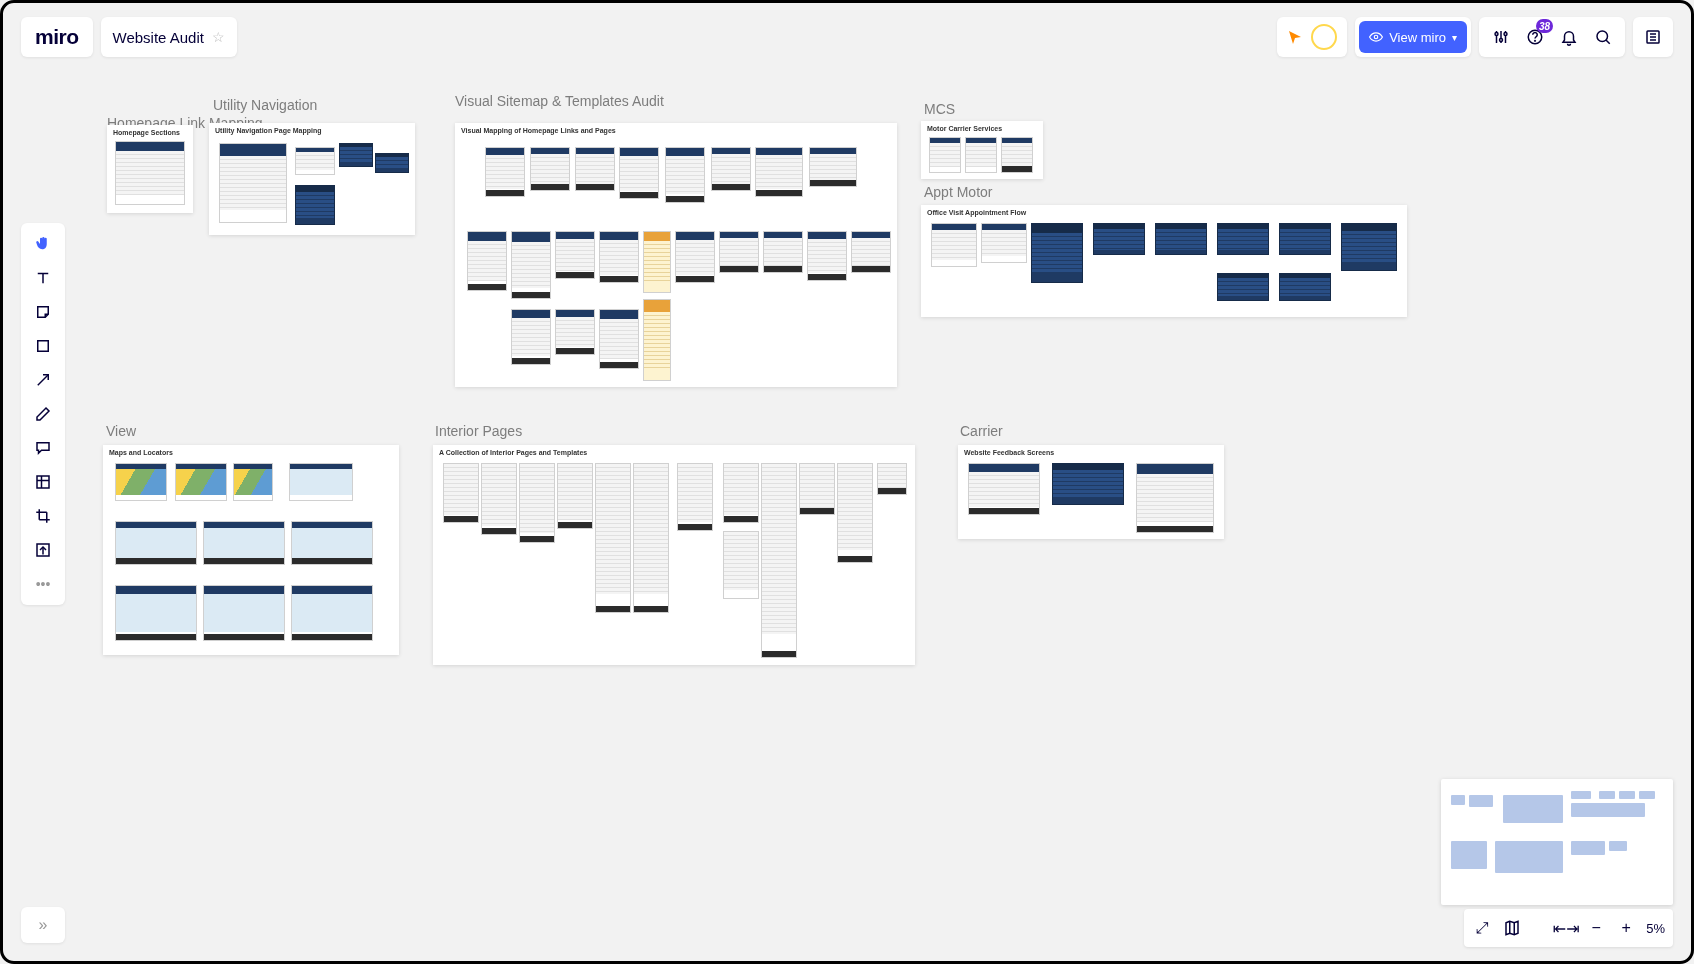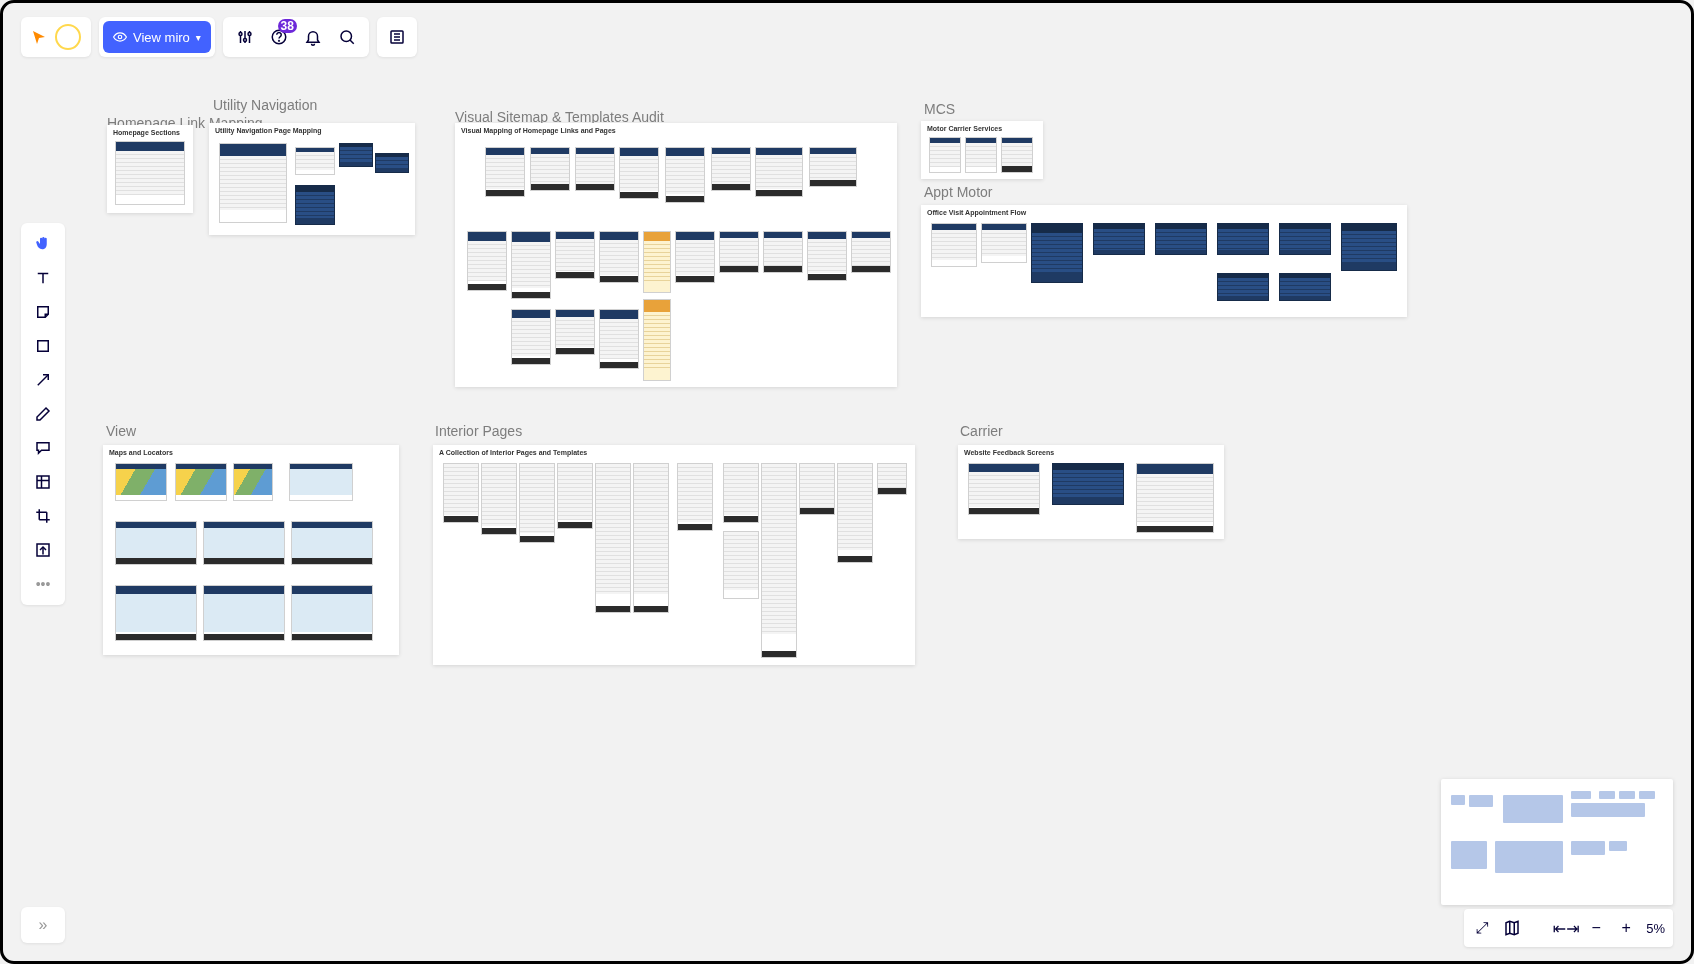--- a/index.html
+++ b/index.html
@@ -16,21 +16,21 @@
   .star { color: #bbb; font-size: 14px; }
 
   .collab-pill, .ctrl-pill, .hide-pill { background: #fff; border-radius: 6px; box-shadow: 0 1px 3px rgba(0,0,0,0.08); height: 40px; display: flex; align-items: center; }
   .collab-pill { padding: 0 10px; gap: 8px; }
   .cursor-ico { display:flex; }
   .avatar { width: 26px; height: 26px; border-radius: 50%; border: 2px solid #ffd84d; background: #fff; }
   .view-btn { background: #4262ff; color: #fff; height: 32px; margin: 4px; border-radius: 6px; display: flex; align-items: center; gap: 6px; padding: 0 10px; font-size: 13px; font-weight: 500; }
   .chev { font-size: 10px; }
   .ctrl-pill { padding: 0 6px; gap: 2px; }
   .ctrl-ico { width: 32px; height: 32px; display: flex; align-items: center; justify-content: center; font-size: 18px; color: #050038; cursor: pointer; position: relative; }
-  .badge { position: absolute; top: -2px; right: -2px; background: #6d28d9; color:#fff; font-size: 12px; font-weight: 600; min-width: 14px; height: 14px; border-radius: 7px; display:flex; align-items:center; justify-content:center; padding: 0 3px;}
+  .badge { position: absolute; top: -2px; right: -2px; background: #6d28d9; color:#fff; font-size: 10px; font-weight: 600; min-width: 14px; height: 14px; border-radius: 7px; display:flex; align-items:center; justify-content:center; padding: 0 3px; font-style: italic;}
   .hide-pill { width: 40px; justify-content: center; }
 
   
   .left-toolbar { position: absolute; left: 18px; top: 220px; width: 44px; background: #fff; border-radius: 6px; box-shadow: 0 1px 3px rgba(0,0,0,0.08); display: flex; flex-direction: column; align-items: center; padding: 6px 0; gap: 4px; z-index: 40; }
   .tool { width: 36px; height: 30px; display: flex; align-items: center; justify-content: center; cursor: pointer; border-radius: 4px; color: #050038; }
   .tool.active { color: #4262ff; }
   .tool svg { width: 18px; height: 18px; }
 
   .expand-btn { position: absolute; left: 18px; bottom: 18px; width: 44px; height: 36px; background: #fff; border-radius: 6px; box-shadow: 0 1px 3px rgba(0,0,0,0.08); display:flex; align-items:center; justify-content:center; z-index:40; color:#999;}
 
@@ -59,20 +59,29 @@
 
   .zoombar { position: absolute; right: 18px; bottom: 14px; height: 38px; background: #fff; box-shadow: 0 1px 3px rgba(0,0,0,0.1); display: flex; align-items: center; padding: 0 8px; gap: 10px; border-radius: 4px; z-index:40;}
   .zb-ico { width: 20px; display:flex; justify-content:center; color:#050038; cursor:pointer; font-size:16px;}
   .zb-sep { width:14px;}
   .zoom-lbl { font-size: 13px; font-weight:500; color:#050038; }
 </style>
 </head>
 <body>
 
 <div class="topbar">
+  <div class="tb-left">
+    <div class="logo-pill">
+      <span class="logo-text">miro</span>
+    </div>
+    <div class="board-pill">
+      <span class="board-title">Website Audit</span>
+      <span class="star">☆</span>
+    </div>
+  </div>
   <div class="tb-right">
     <div class="collab-pill">
       <span class="cursor-ico">
         <svg width="16" height="16" viewBox="0 0 16 16">
             <path d="M2 2 L14 8 L8 9 L6 15 Z" fill="#ff8a00"></path>
           </svg>
       </span>
       <span class="avatar"></span>
     </div>
     <div class="collab-pill" style="padding:0;">
@@ -226,21 +235,21 @@
     <div class="thumb dark" style="left:130px; top:20px; width:34px; height:24px;">
         <div class="hdr"></div>
         <div class="body"></div>
       </div>
     <div class="thumb dark" style="left:166px; top:30px; width:34px; height:20px;">
         <div class="hdr"></div>
         <div class="body"></div>
       </div>
   </div>
 
-  <div class="frame-title" style="left:452px; top:106px;">Visual Sitemap &amp; Templates Audit</div>
+  <div class="frame-title" style="left:452px; top:90px;">Visual Sitemap &amp; Templates Audit</div>
   <div class="frame" style="left:452px; top:120px; width:442px; height:264px;">
     <div class="frame-inner-title">Visual Mapping of Homepage Links and Pages</div>
     <div class="thumb" style="left:30px; top:24px; width:40px; height:50px;">
         <div class="hdr"></div>
         <div class="body"></div>
         <div class="ftr"></div>
       </div>
     <div class="thumb" style="left:75px; top:24px; width:40px; height:44px;">
         <div class="hdr"></div>
         <div class="body"></div>

